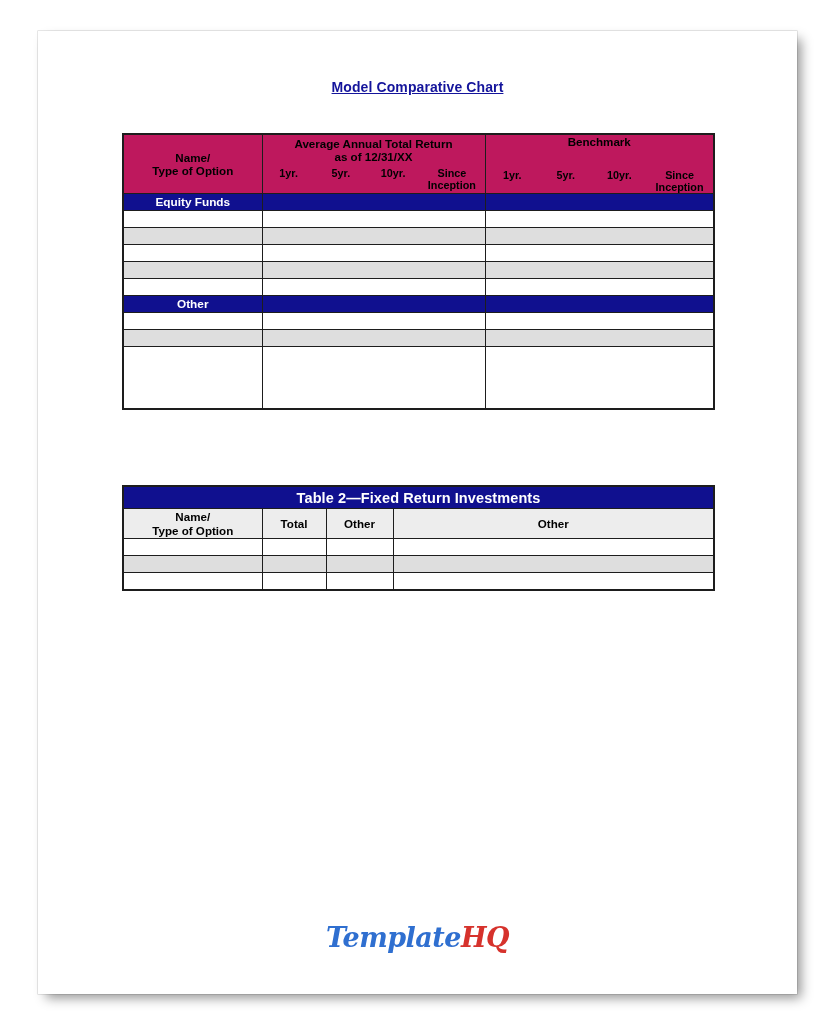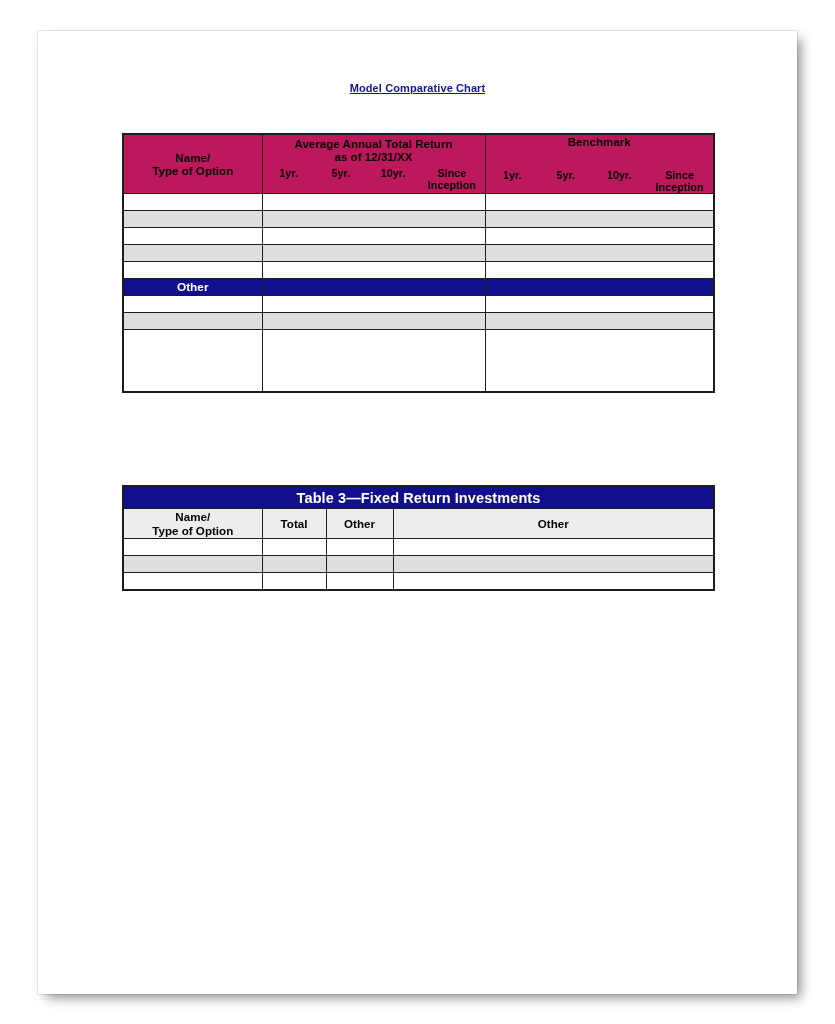--- a/index.html
+++ b/index.html
@@ -34,21 +34,21 @@
 
   
   .doc-title {
     position: absolute;
     left: 0;
     top: 47px;
     width: 759px;
     text-align: center;
   }
   .doc-title span {
-    font-size: 11px;
+    font-size: 14px;
     font-weight: bold;
     color: #14149b;
     text-decoration: underline;
     letter-spacing: 0.1px;
   }
 
   
   .tbl {
     position: absolute;
     border-collapse: collapse;
@@ -196,20 +196,25 @@
             <span>Benchmark</span>
             <div class="subs" style="margin-top:22px;">
               <div>1yr.</div>
               <div>5yr.</div>
               <div>10yr.</div>
               <div class="wide">Since Inception</div>
             </div>
           </td>
         </tr>
 
+        <tr>
+          <td class="band">Equity Funds</td>
+          <td class="band-blank"></td>
+          <td class="band-blank"></td>
+        </tr>
         <tr class="row-white h17">
           <td></td>
           <td></td>
           <td></td>
         </tr>
         <tr class="row-gray h17">
           <td></td>
           <td></td>
           <td></td>
         </tr>
@@ -256,21 +261,21 @@
     <table class="tbl" id="table-2">
       <colgroup>
         <col style="width:139px">
         <col style="width:64px">
         <col style="width:67px">
         <col style="width:321px">
       </colgroup>
       <tbody>
 
         <tr>
-          <td class="cap" colspan="4">Table 3—Fixed Return Investments</td>
+          <td class="cap" colspan="4">Table 2—Fixed Return Investments</td>
         </tr>
 
         <tr>
           <td class="hdr2">
             <span>Name/</span>
             <span>Type of Option</span>
           </td>
           <td class="hdr2">
             <span>Total</span>
           </td>
@@ -296,15 +301,18 @@
         </tr>
         <tr class="row-white h17">
           <td></td>
           <td></td>
           <td></td>
           <td></td>
         </tr>
       </tbody>
     </table>
 
+    <div class="logo">
+      <span class="lg-a">Template</span><span class="lg-b">HQ</span>
+    </div>
 
   </div>
 </div>
 
 </body></html>

